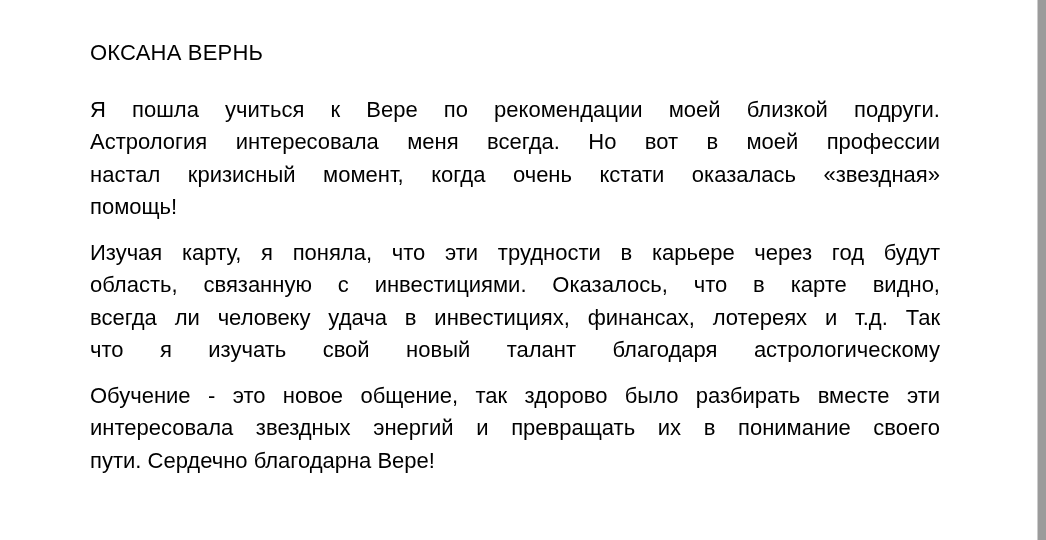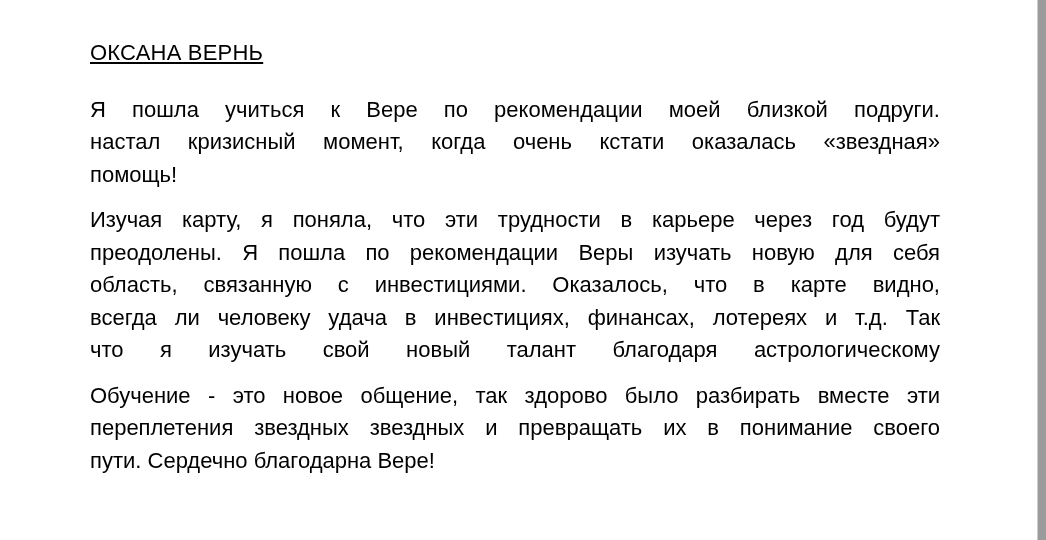--- a/index.html
+++ b/index.html
@@ -22,21 +22,20 @@
     width: 850px;
     color: #000000;
     font-size: 22px;
     line-height: 32.5px;
     font-weight: 400;
   }
   .heading {
     margin-bottom: 24px;
     text-align: left;
     letter-spacing: 0.2px;
-    text-decoration: underline;
   }
   .para {
     margin-bottom: 13px;
   }
   .para:last-child {
     margin-bottom: 0;
   }
   .line {
     text-align: justify;
     text-align-last: justify;
@@ -61,31 +60,31 @@
 </style>
 </head>
 <body>
 
 <div class="page">
   <div class="content">
     <div class="heading">ОКСАНА ВЕРНЬ</div>
     <div id="paragraphs">
         <div class="para">
           <div class="line">Я пошла учиться к Вере по рекомендации моей близкой подруги.</div>
+          <div class="line">Астрология интересовала меня всегда. Но вот в моей профессии</div>
           <div class="line">настал кризисный момент, когда очень кстати оказалась «звездная»</div>
           <div class="line last">помощь!</div>
         </div>
         <div class="para">
           <div class="line">Изучая карту, я поняла, что эти трудности в карьере через год будут</div>
-          <div class="line">преодолены. Я пошла по рекомендации Веры изучать новую для себя</div>
           <div class="line">область, связанную с инвестициями. Оказалось, что в карте видно,</div>
           <div class="line">всегда ли человеку удача в инвестициях, финансах, лотереях и т.д. Так</div>
           <div class="line">что я изучать свой новый талант благодаря астрологическому</div>
         </div>
         <div class="para">
           <div class="line">Обучение - это новое общение, так здорово было разбирать вместе эти</div>
-          <div class="line">переплетения звездных звездных и превращать их в понимание своего</div>
+          <div class="line">интересовала звездных энергий и превращать их в понимание своего</div>
           <div class="line last">пути. Сердечно благодарна Вере!</div>
         </div>
       </div>
   </div>
   <div class="scrollbar-track"></div>
 </div>
 
 </body></html>

